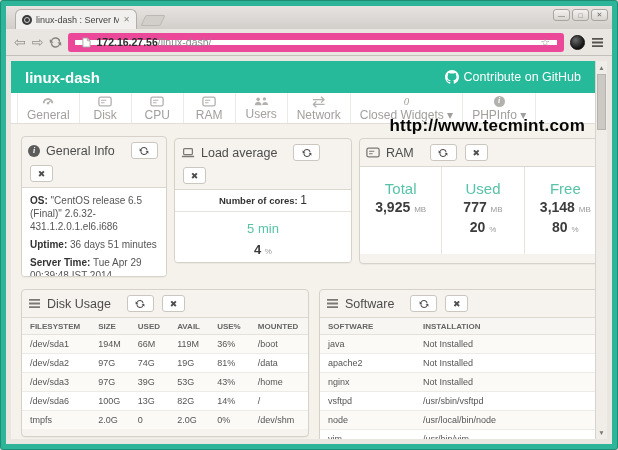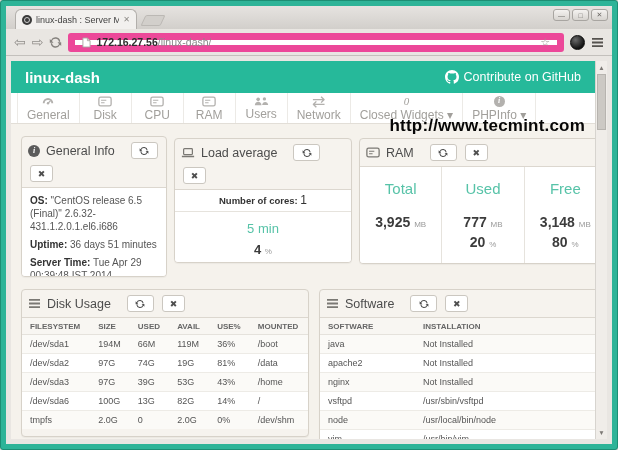--- a/index.html
+++ b/index.html
@@ -97,21 +97,21 @@
   .la-col { flex:1; text-align:center; padding:9px 0 10px; border-left:1px solid #e6e3dd; }
   .la-col:first-child { border-left:none; }
   .la-period { font-size:13px; color:#57c3a8; margin-bottom:6px; }
   .la-pct { font-size:13px; font-weight:bold; color:#3c3c3c; }
   .la-val { font-size:13px; color:#3c3c3c; margin-top:2px; }
   .unit { font-size:8px; color:#999; font-weight:normal; }
 
   
   .ram-col { flex:1; text-align:center; padding:13px 0 16px; border-left:1px solid #e6e3dd; }
   .ram-col:first-child { border-left:none; }
-  .ram-label { font-size:15px; color:#57c3a8; margin-bottom:15px; }
+  .ram-label { font-size:15px; color:#57c3a8; margin-bottom:0; }
   .ram-line { font-size:14px; font-weight:bold; color:#3c3c3c; line-height:1.45; min-height:18px; }
 
   
   table { width:100%; border-collapse:collapse; background:#fff; }
   th { text-align:left; font-size:8px; color:#666; padding:4px 8px 3px; border-bottom:1px solid #e5e2dc;
        background:#f8f6f2; white-space:nowrap; }
   td { font-size:9px; color:#555; padding:4px 8px; border-top:1px solid #edebe6; white-space:nowrap; }
   tbody tr:nth-child(odd) td { background:#fbfaf7; }
 
   

